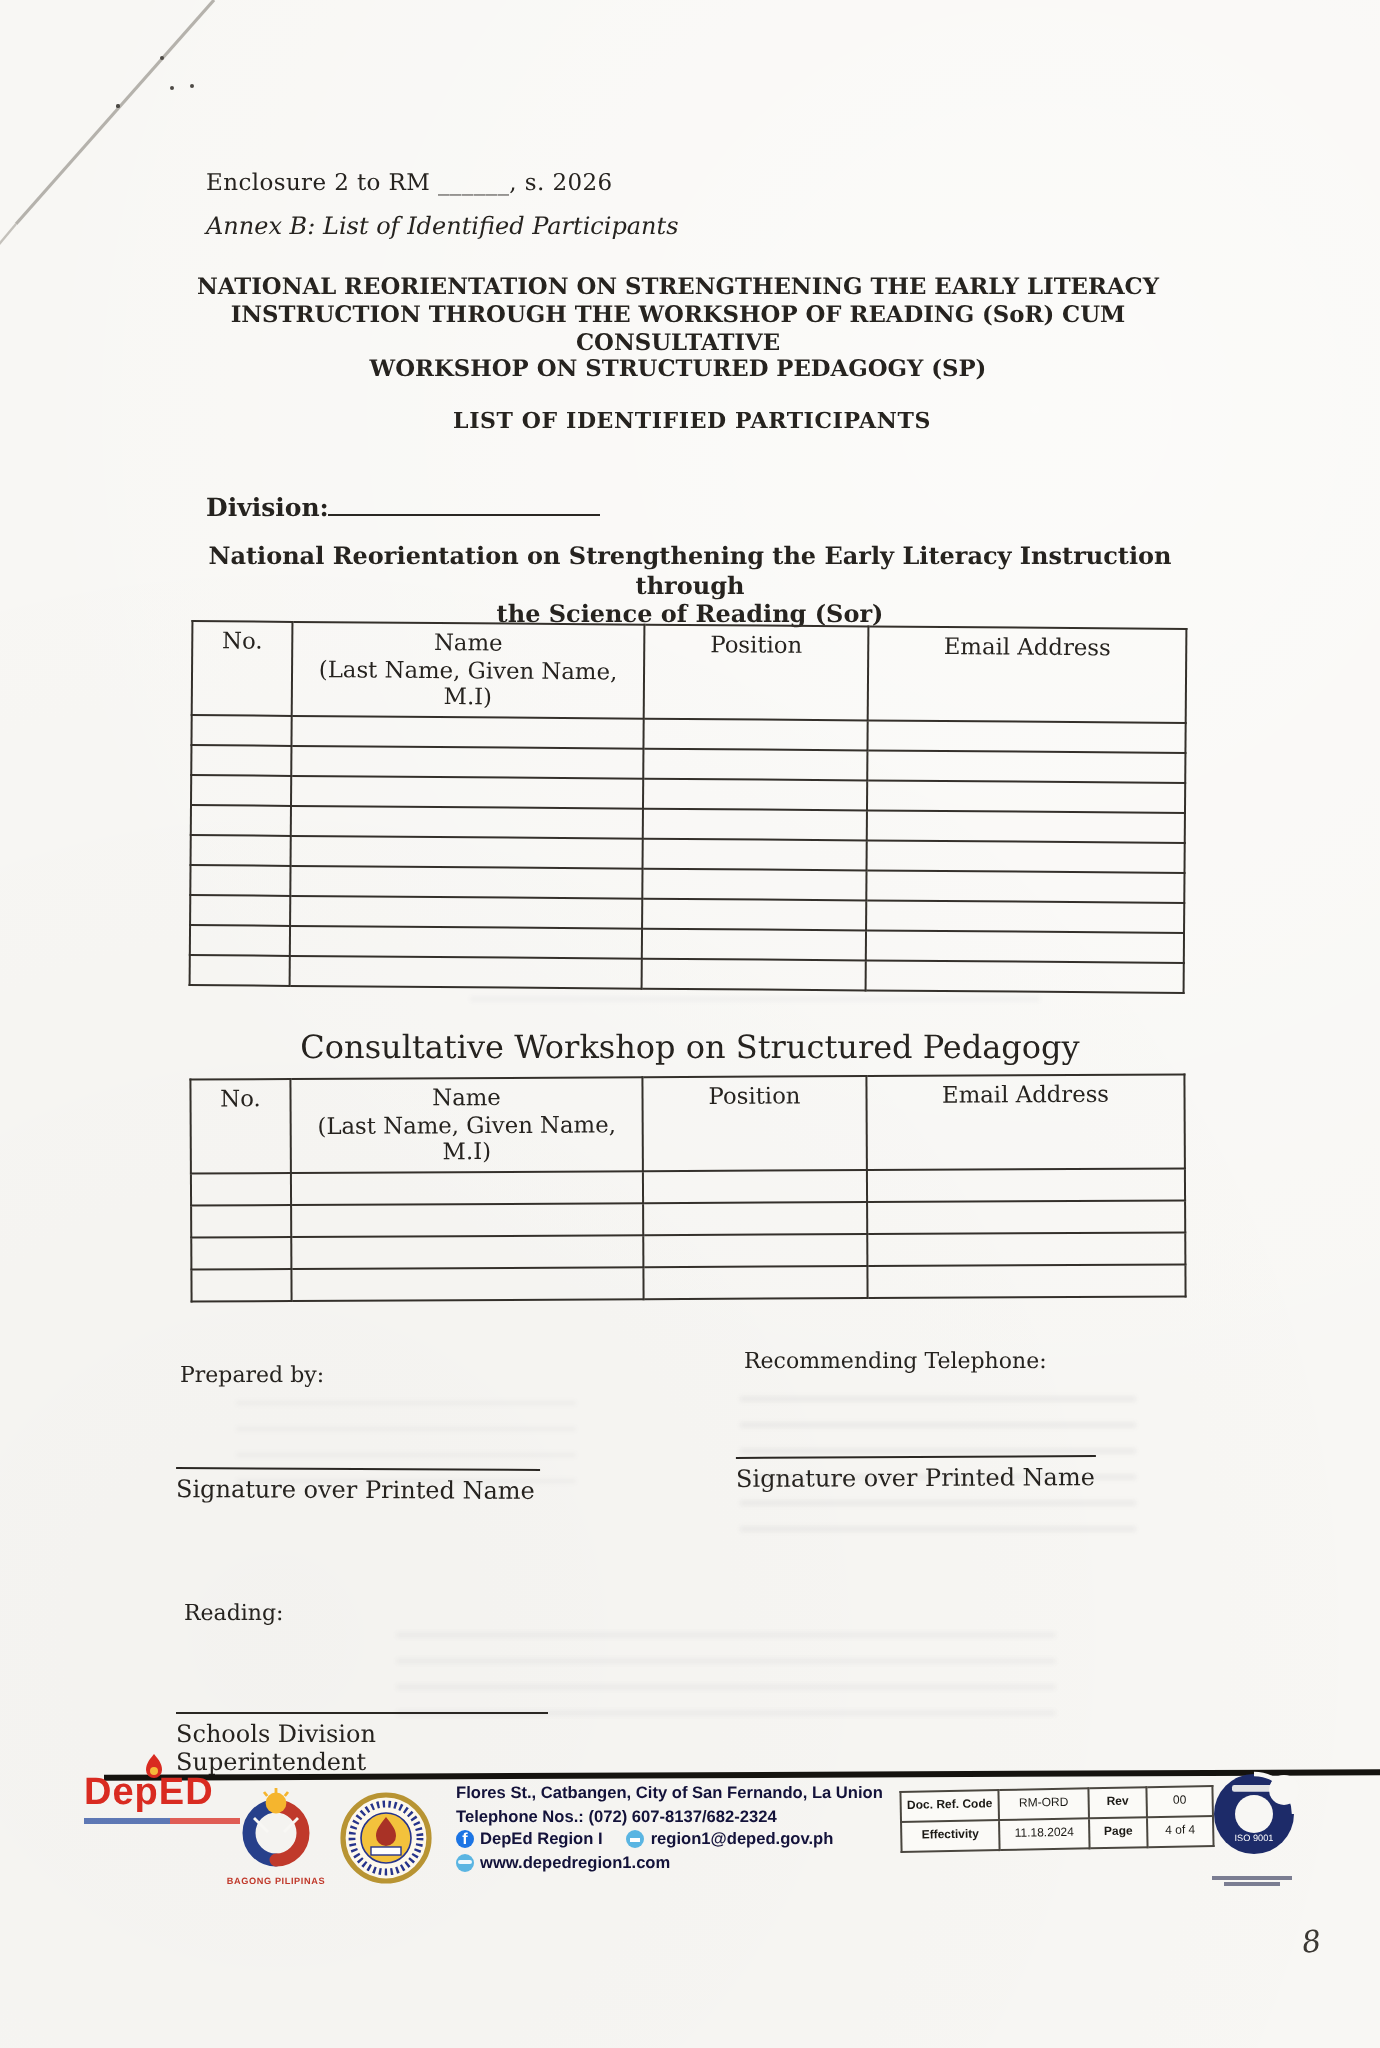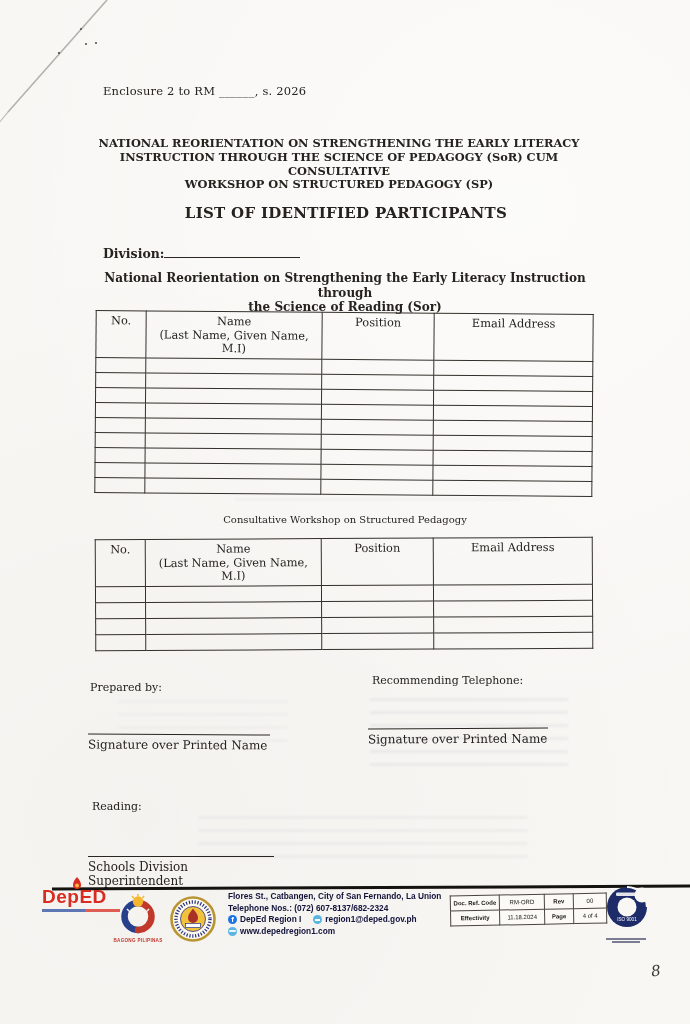--- a/index.html
+++ b/index.html
@@ -15,25 +15,25 @@
   .abs{position:absolute;}
   .center{text-align:center;}
   
   .speck{position:absolute;border-radius:50%;background:#4d4a45;}
   .bleed{position:absolute;pointer-events:none;opacity:.5;filter:blur(1.1px);
     background:repeating-linear-gradient(to bottom, rgba(104,104,116,.15) 0 3px, transparent 3px 13px);}
   
   .enclosure{left:103px;top:84px;font-size:11.5px;letter-spacing:.2px;}
   .annex{left:103px;top:106px;font-size:12px;font-style:italic;}
   .main-title{left:85px;top:137px;width:508px;font-weight:bold;font-size:11.4px;line-height:13.8px;}
-  .list-heading{left:92px;top:204px;width:508px;font-weight:bold;font-size:15px;letter-spacing:.3px;}
+  .list-heading{left:92px;top:204px;width:508px;font-weight:bold;font-size:11px;letter-spacing:.3px;}
   .division{left:103px;top:244px;font-size:12.5px;font-weight:bold;}
   .division .fill-line{display:inline-block;width:136px;border-bottom:1.5px solid #2a2723;height:13px;}
   .t1-title{left:85px;top:271px;width:520px;font-weight:bold;font-size:12px;line-height:14.5px;}
-  .t2-title{left:85px;top:514px;width:520px;font-size:10px;}
+  .t2-title{left:85px;top:514px;width:520px;font-size:16px;}
   
   table.ptable{border-collapse:collapse;table-layout:fixed;}
   table.ptable th,table.ptable td{border:1.2px solid #34302b;padding:0;}
   table.ptable{border:1.6px solid #2c2924;}
   table.ptable th{font-weight:normal;font-size:11.4px;vertical-align:top;padding-top:3px;line-height:13.5px;}
   .tbl1{left:95px;top:312px;transform:rotate(.45deg);}
   .tbl1 td{height:14px;}
   .tbl2{left:95px;top:538px;transform:rotate(-.3deg);}
   .tbl2 td{height:15px;}
   .hdr-row{height:47px;}
@@ -80,24 +80,25 @@
   <span class="speck" style="left:85px;top:43px;width:2.3px;height:2.3px;"></span>
   <span class="speck" style="left:95px;top:42px;width:2.3px;height:2.3px;"></span>
   <span class="speck" style="left:58px;top:52px;width:1.6px;height:1.6px;"></span>
 
   <div class="bleed" style="left:370px;top:698px;width:198px;height:72px;"></div>
   <div class="bleed" style="left:118px;top:700px;width:170px;height:48px;opacity:.3;"></div>
   <div class="bleed" style="left:198px;top:816px;width:330px;height:42px;opacity:.4;"></div>
   <div class="bleed" style="left:235px;top:498px;width:285px;height:11px;opacity:.3;"></div>
 
   <div class="abs enclosure">Enclosure 2 to RM ______, s. 2026</div>
+  <div class="abs annex">Annex B: List of Identified Participants</div>
 
   <div class="abs main-title center">
     <div>NATIONAL REORIENTATION ON STRENGTHENING THE EARLY LITERACY</div>
-    <div>INSTRUCTION THROUGH THE SCIENCE OF PEDAGOGY (SoR) CUM CONSULTATIVE</div>
+    <div>INSTRUCTION THROUGH THE WORKSHOP OF READING (SoR) CUM CONSULTATIVE</div>
     <div>WORKSHOP ON STRUCTURED PEDAGOGY (SP)</div>
   </div>
 
   <div class="abs list-heading center">LIST OF IDENTIFIED PARTICIPANTS</div>
 
   <div class="abs t1-title center">
     <div>National Reorientation on Strengthening the Early Literacy Instruction through</div>
     <div>the Science of Reading (Sor)</div>
   </div>
 

